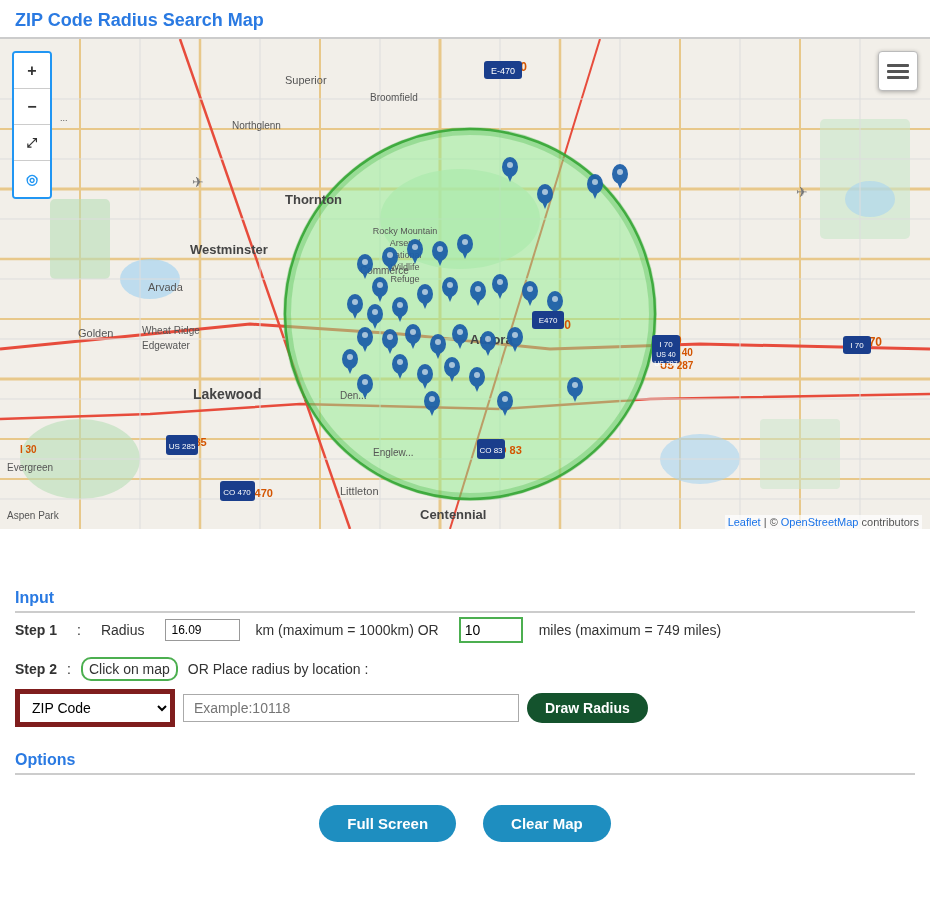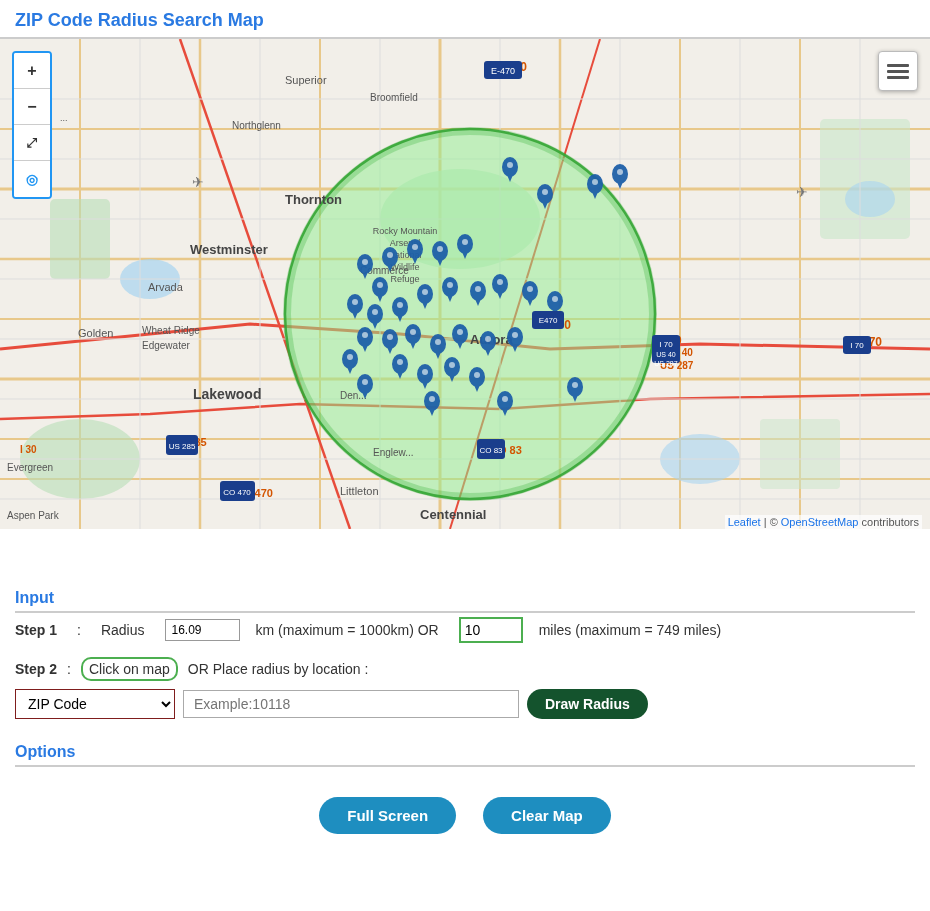--- a/index.html
+++ b/index.html
@@ -145,21 +145,21 @@
 
     .step2-row {
       display: flex;
       align-items: center;
       gap: 8px;
       flex-wrap: wrap;
     }
 
     .zip-select {
       padding: 5px 8px;
-      border: 1px solid #7f1d1d;
+      border: 5px solid #7f1d1d;
       font-size: 14px;
       background: #fff;
       width: 160px;
       cursor: pointer;
     }
 
     .location-input {
       padding: 5px 10px;
       border: 1px solid #aaa;
       font-size: 14px;

